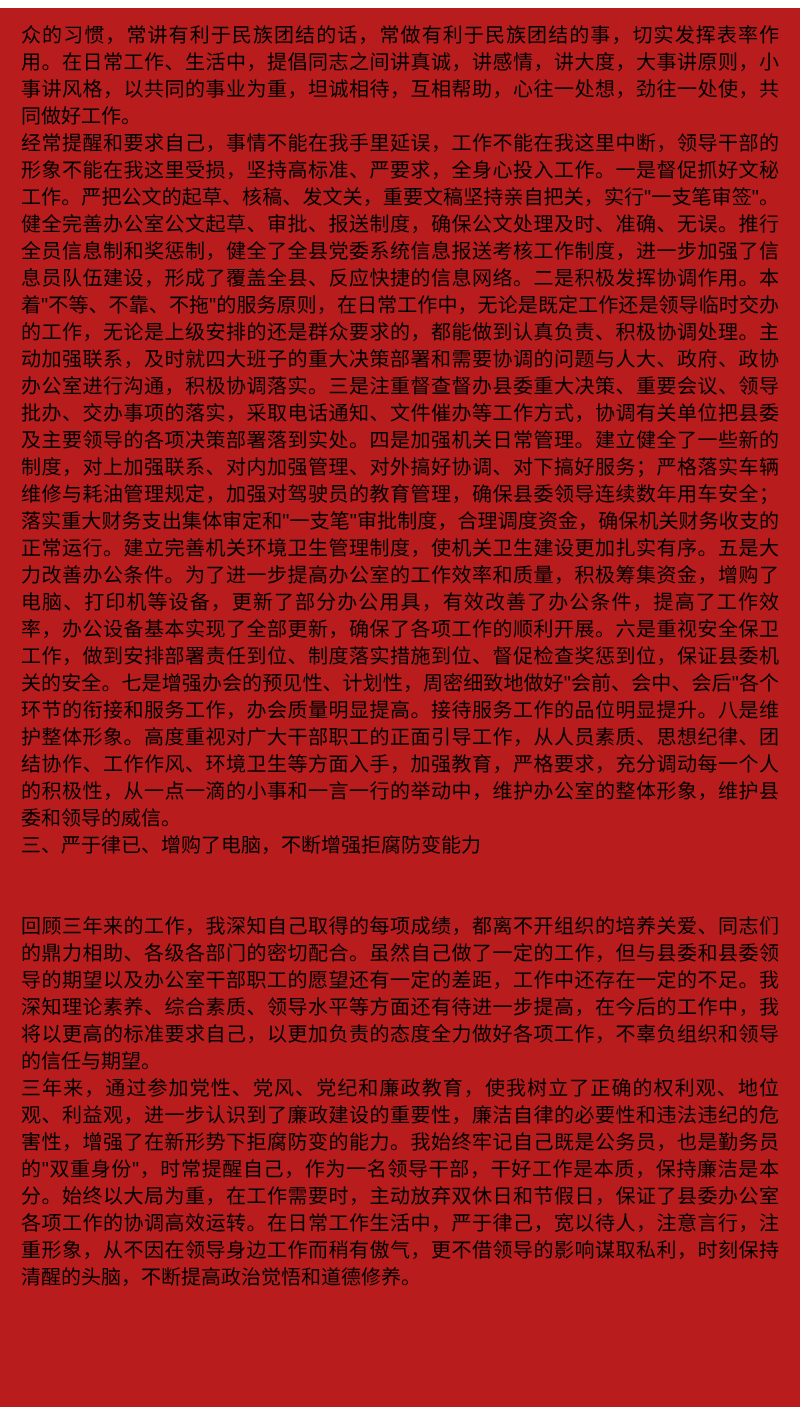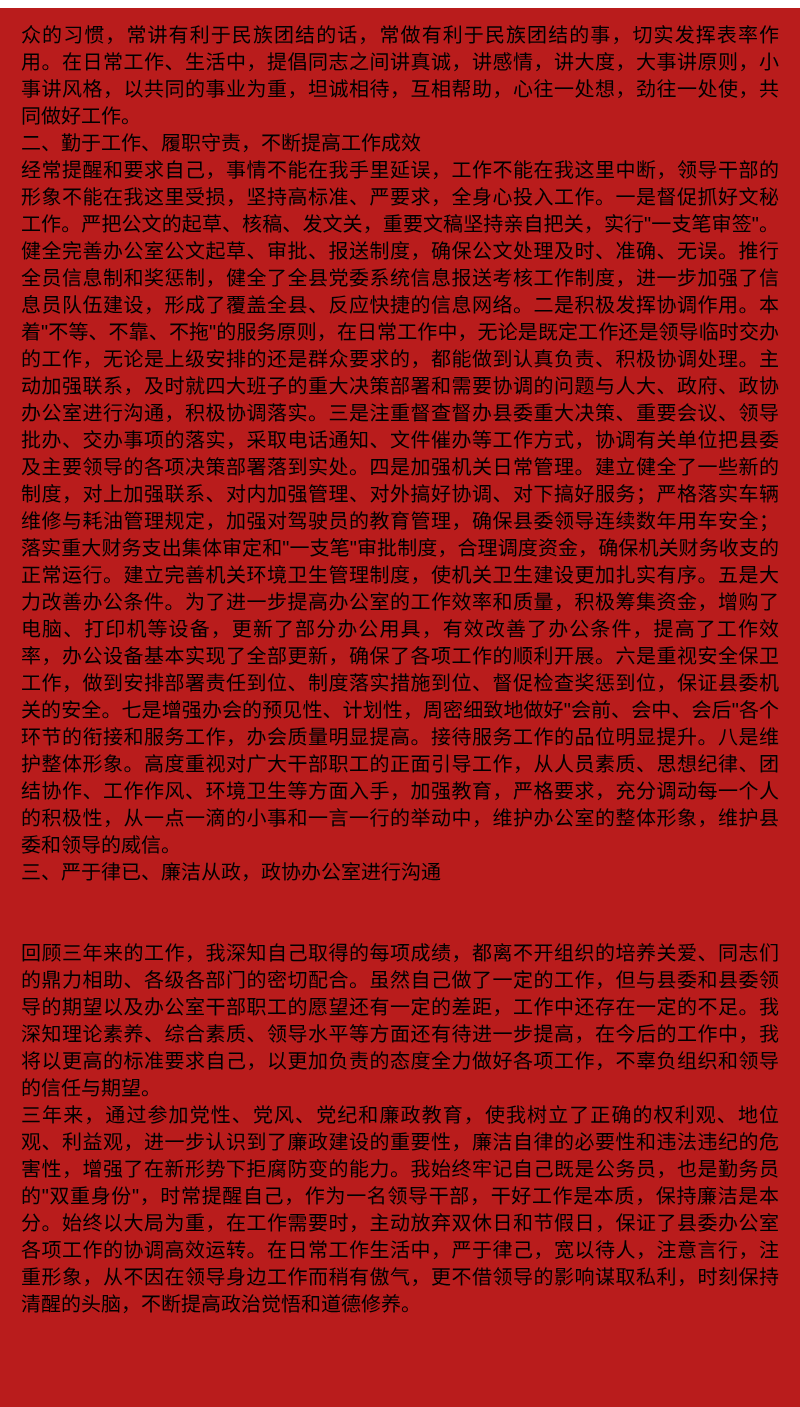--- a/index.html
+++ b/index.html
@@ -31,20 +31,19 @@
   .spacer {
     height: 54px;
   }
 </style>
 </head>
 <body>
 
 <div class="page">
   <div class="doc-body" id="doc-body">
       <div class="paragraph">众的习惯，常讲有利于民族团结的话，常做有利于民族团结的事，切实发挥表率作用。在日常工作、生活中，提倡同志之间讲真诚，讲感情，讲大度，大事讲原则，小事讲风格，以共同的事业为重，坦诚相待，互相帮助，心往一处想，劲往一处使，共同做好工作。</div>
-      <div class="heading">二、勤于工作、履职守责，不断提高工作成效</div>
       <div class="paragraph">经常提醒和要求自己，事情不能在我手里延误，工作不能在我这里中断，领导干部的形象不能在我这里受损，坚持高标准、严要求，全身心投入工作。一是督促抓好文秘工作。严把公文的起草、核稿、发文关，重要文稿坚持亲自把关，实行"一支笔审签"。健全完善办公室公文起草、审批、报送制度，确保公文处理及时、准确、无误。推行全员信息制和奖惩制，健全了全县党委系统信息报送考核工作制度，进一步加强了信息员队伍建设，形成了覆盖全县、反应快捷的信息网络。二是积极发挥协调作用。本着"不等、不靠、不拖"的服务原则，在日常工作中，无论是既定工作还是领导临时交办的工作，无论是上级安排的还是群众要求的，都能做到认真负责、积极协调处理。主动加强联系，及时就四大班子的重大决策部署和需要协调的问题与人大、政府、政协办公室进行沟通，积极协调落实。三是注重督查督办县委重大决策、重要会议、领导批办、交办事项的落实，采取电话通知、文件催办等工作方式，协调有关单位把县委及主要领导的各项决策部署落到实处。四是加强机关日常管理。建立健全了一些新的制度，对上加强联系、对内加强管理、对外搞好协调、对下搞好服务；严格落实车辆维修与耗油管理规定，加强对驾驶员的教育管理，确保县委领导连续数年用车安全；落实重大财务支出集体审定和"一支笔"审批制度，合理调度资金，确保机关财务收支的正常运行。建立完善机关环境卫生管理制度，使机关卫生建设更加扎实有序。五是大力改善办公条件。为了进一步提高办公室的工作效率和质量，积极筹集资金，增购了电脑、打印机等设备，更新了部分办公用具，有效改善了办公条件，提高了工作效率，办公设备基本实现了全部更新，确保了各项工作的顺利开展。六是重视安全保卫工作，做到安排部署责任到位、制度落实措施到位、督促检查奖惩到位，保证县委机关的安全。七是增强办会的预见性、计划性，周密细致地做好"会前、会中、会后"各个环节的衔接和服务工作，办会质量明显提高。接待服务工作的品位明显提升。八是维护整体形象。高度重视对广大干部职工的正面引导工作，从人员素质、思想纪律、团结协作、工作作风、环境卫生等方面入手，加强教育，严格要求，充分调动每一个人的积极性，从一点一滴的小事和一言一行的举动中，维护办公室的整体形象，维护县委和领导的威信。</div>
-      <div class="heading">三、严于律已、廉洁从政，政协办公室进行沟通</div>
+      <div class="heading">三、严于律已、增购了电脑，不断增强拒腐防变能力</div>
       <div class="spacer"></div>
       <div class="paragraph">回顾三年来的工作，我深知自己取得的每项成绩，都离不开组织的培养关爱、同志们的鼎力相助、各级各部门的密切配合。虽然自己做了一定的工作，但与县委和县委领导的期望以及办公室干部职工的愿望还有一定的差距，工作中还存在一定的不足。我深知理论素养、综合素质、领导水平等方面还有待进一步提高，在今后的工作中，我将以更高的标准要求自己，以更加负责的态度全力做好各项工作，不辜负组织和领导的信任与期望。</div>
       <div class="paragraph">三年来，通过参加党性、党风、党纪和廉政教育，使我树立了正确的权利观、地位观、利益观，进一步认识到了廉政建设的重要性，廉洁自律的必要性和违法违纪的危害性，增强了在新形势下拒腐防变的能力。我始终牢记自己既是公务员，也是勤务员的"双重身份"，时常提醒自己，作为一名领导干部，干好工作是本质，保持廉洁是本分。始终以大局为重，在工作需要时，主动放弃双休日和节假日，保证了县委办公室各项工作的协调高效运转。在日常工作生活中，严于律己，宽以待人，注意言行，注重形象，从不因在领导身边工作而稍有傲气，更不借领导的影响谋取私利，时刻保持清醒的头脑，不断提高政治觉悟和道德修养。</div>
     </div>
 </div>
 
 </body></html>

